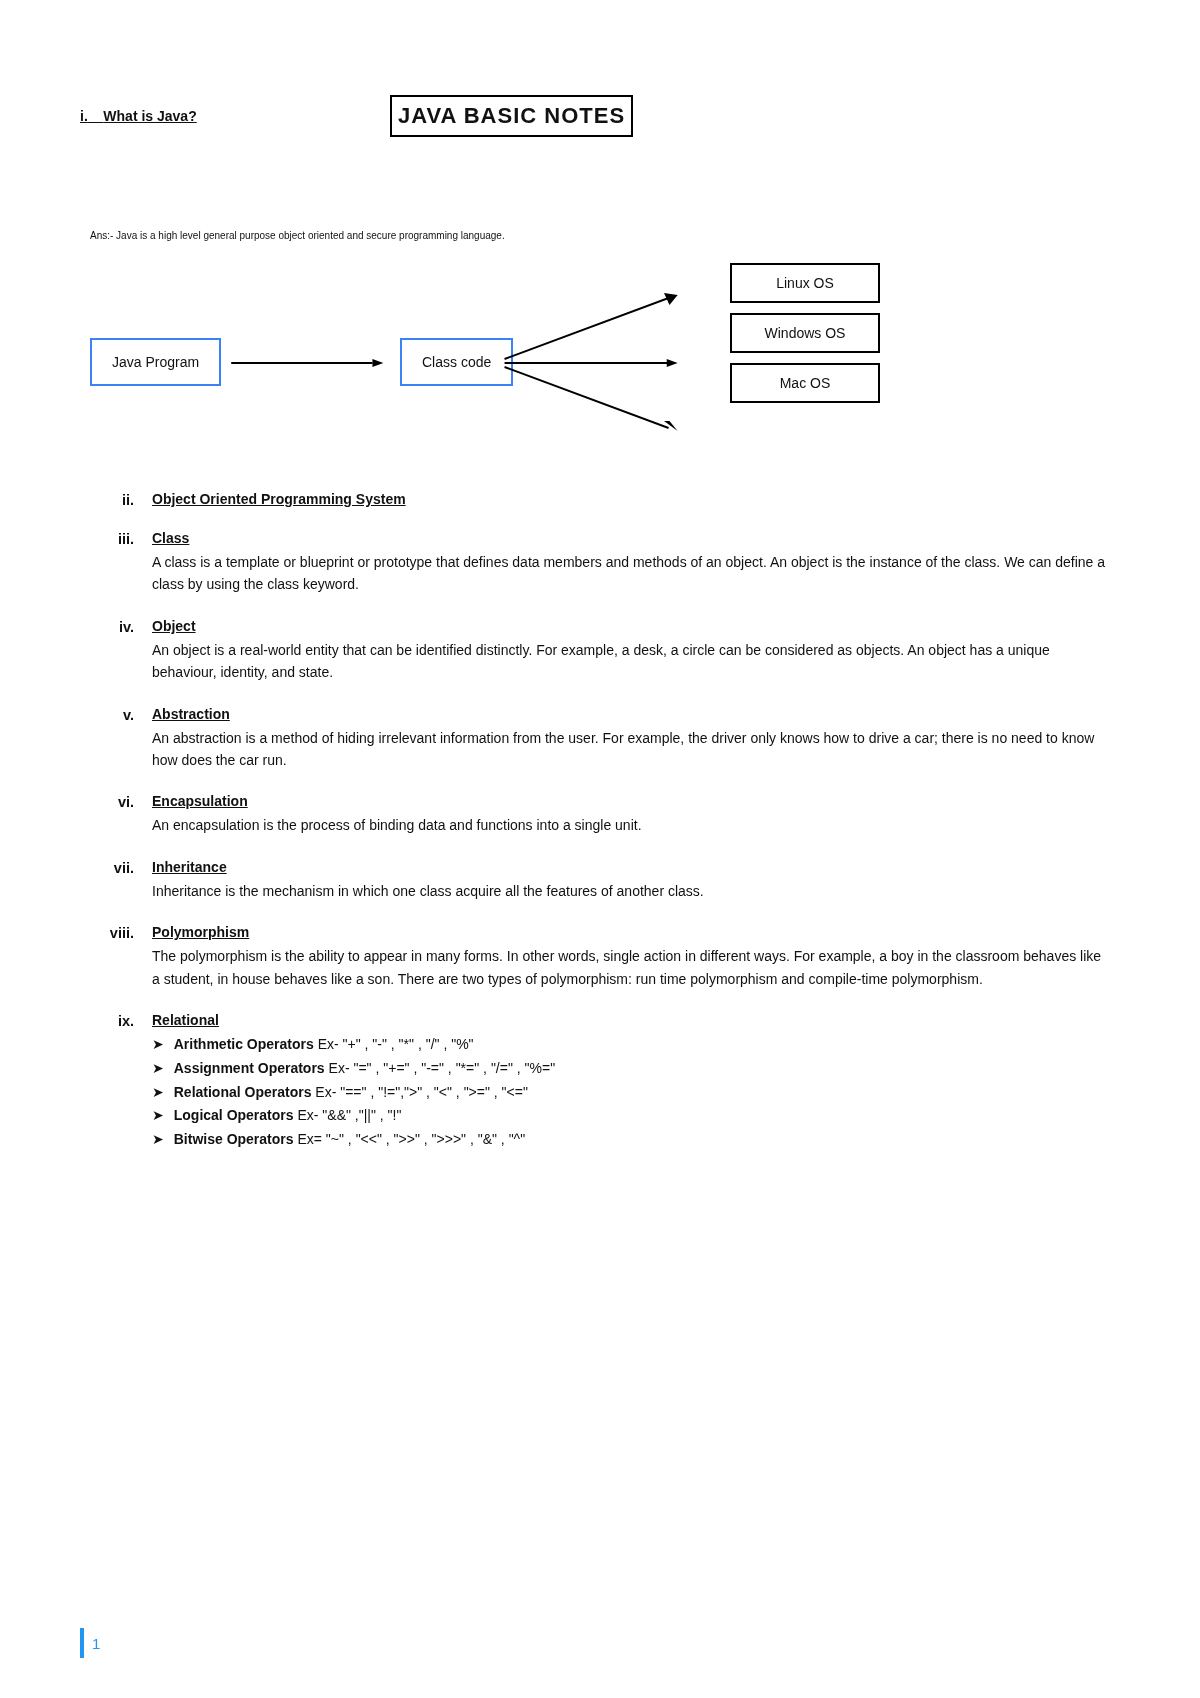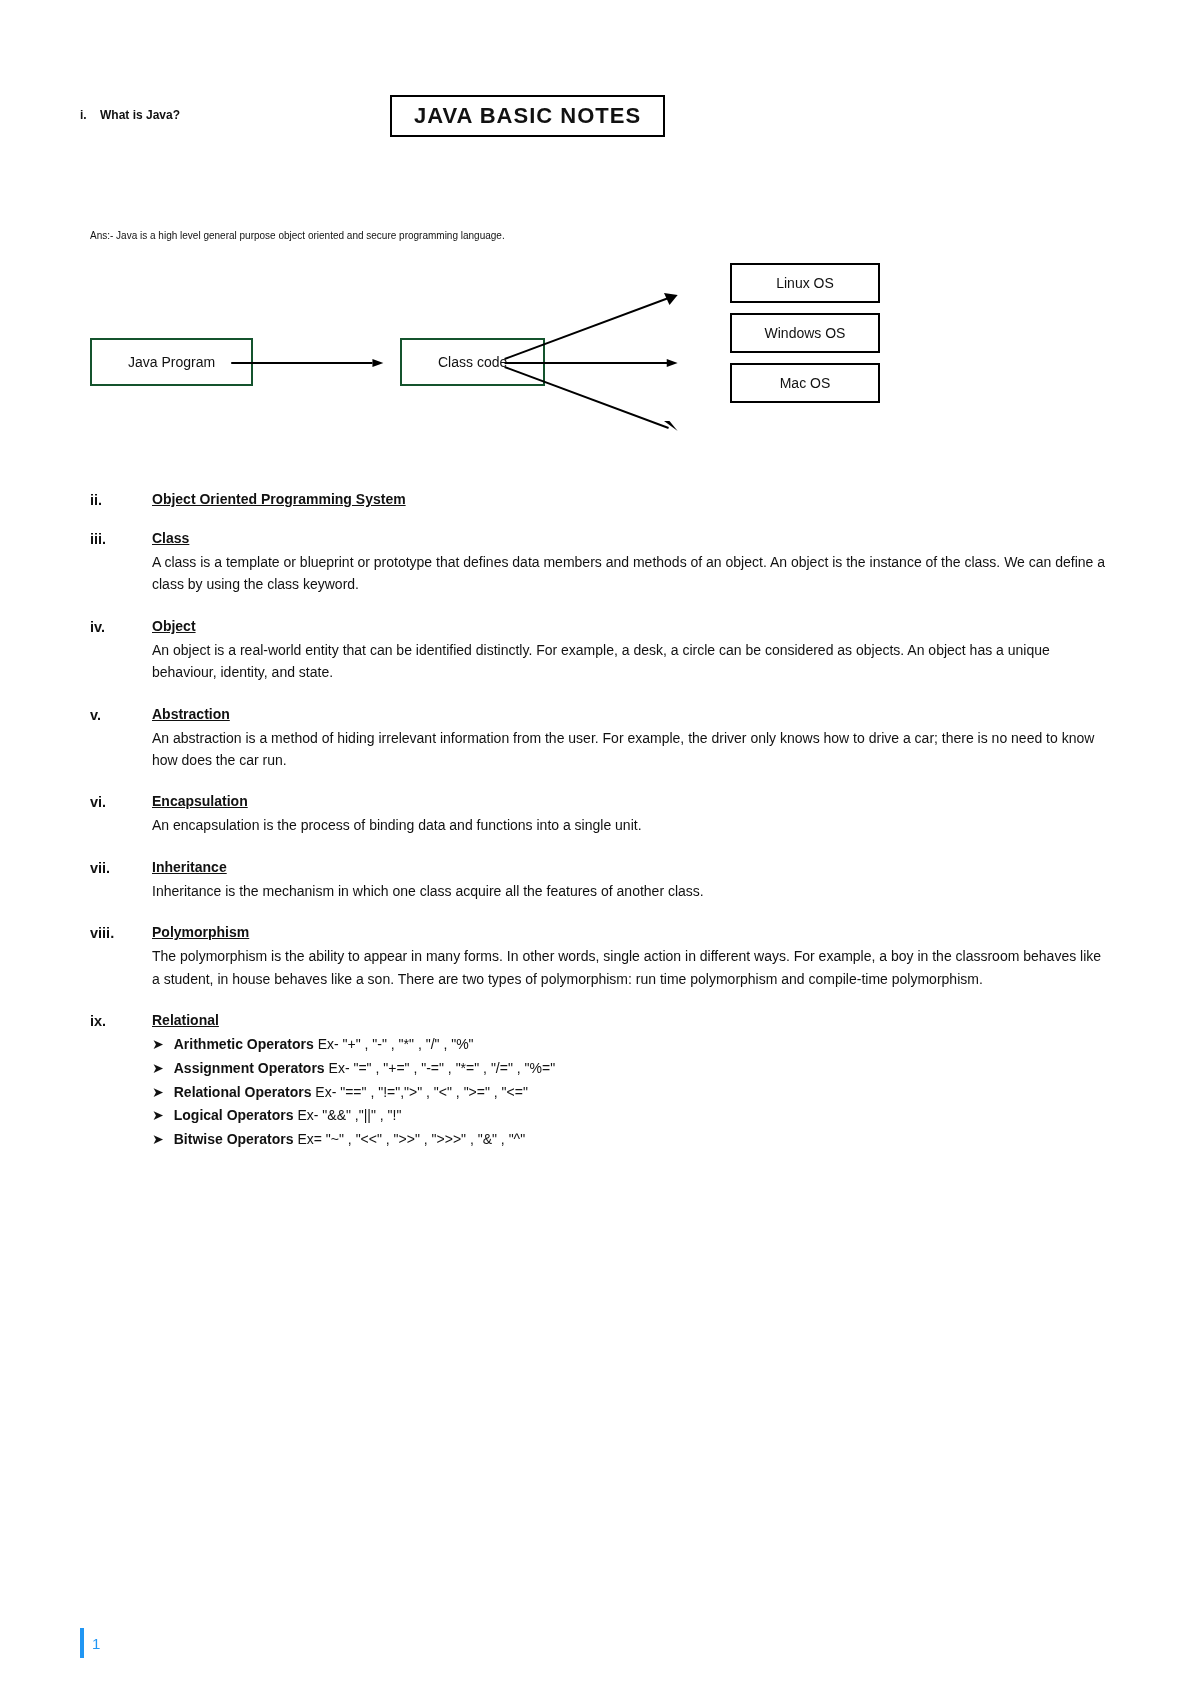--- a/index.html
+++ b/index.html
@@ -9,38 +9,39 @@
       font-size: 15px;
       color: #111;
       width: 1200px;
       min-height: 1698px;
       padding: 60px 90px 60px 90px;
       position: relative;
     }
 
     .page-title-box {
       border: 2px solid #000;
-      padding: 6px 22px;
+      padding: 6px 6px;
       display: inline-block;
       font-size: 22px;
       font-weight: bold;
       letter-spacing: 1px;
       font-family: Arial, sans-serif;
       position: absolute;
       top: 95px;
       left: 390px;
     }
 
     .question-i {
       position: absolute;
       top: 108px;
       left: 80px;
       font-family: Arial, sans-serif;
-      font-size: 12px;
+      font-size: 14px;
       font-weight: bold;
+      text-decoration: underline;
     }
 
     .ans-line {
       margin-top: 168px;
       font-size: 10px;
       line-height: 1.5;
       font-family: Arial, sans-serif;
     }
 
     
@@ -48,22 +49,22 @@
       margin-top: 28px;
       margin-bottom: 28px;
       display: flex;
       align-items: center;
       justify-content: flex-start;
       position: relative;
       height: 200px;
     }
 
     .diag-box {
-      border: 2px solid #14532d;
-      padding: 14px 36px;
+      border: 2px solid #3b82f6;
+      padding: 14px 20px;
       font-size: 14px;
       font-family: Arial, sans-serif;
       background: #fff;
       white-space: nowrap;
     }
 
     .diag-java-prog {
       position: absolute;
       left: 0px;
       top: 75px;
@@ -116,21 +117,21 @@
       align-items: flex-start;
       gap: 18px;
       margin-bottom: 4px;
     }
 
     .section-num {
       font-weight: bold;
       font-family: Arial, sans-serif;
       font-size: 14.5px;
       min-width: 44px;
-      text-align: left;
+      text-align: right;
       padding-top: 1px;
     }
 
     .section-title {
       font-weight: bold;
       font-family: Arial, sans-serif;
       font-size: 14px;
       text-decoration: underline;
       text-align: center;
     }

